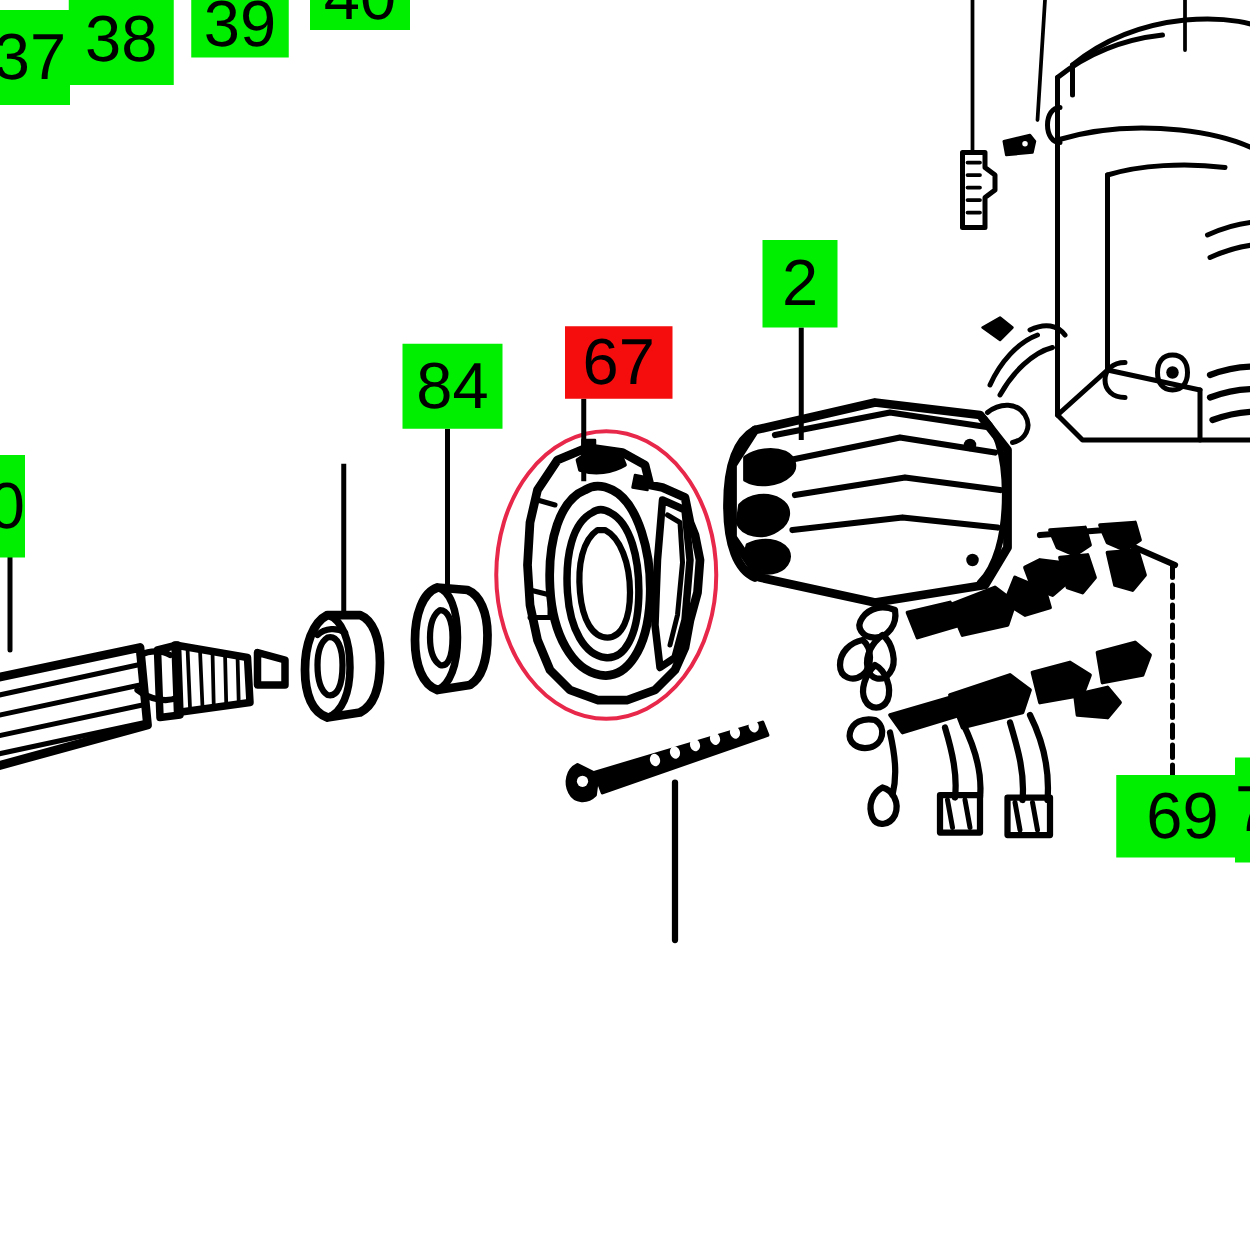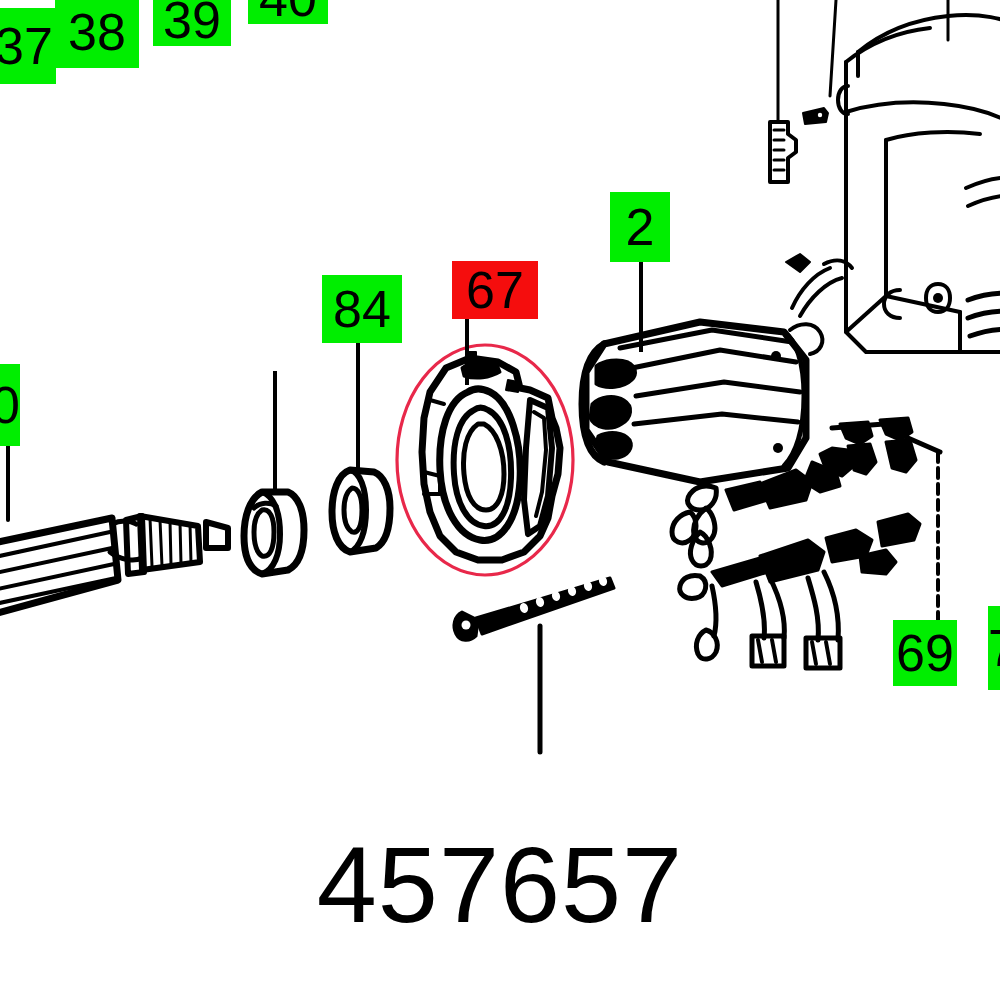--- a/index.html
+++ b/index.html
@@ -260,19 +260,18 @@
 
   <div class="callout green" style="left:-26px;top:364px;width:46px;height:82px;font-size:52px;justify-content:flex-end;">60</div>
 
 
   <div class="callout green" style="left:322px;top:275px;width:80px;height:68px;font-size:52px;">84</div>
 
   <div class="callout red" style="left:424px;top:261px;width:86px;height:58px;font-size:52px;margin-left:28px;">67</div>
 
   <div class="callout green" style="left:610px;top:192px;width:60px;height:70px;font-size:52px;">2</div>
 
-  <div class="callout green" style="left:893px;top:620px;width:64px;height:66px;font-size:52px;">69</div>
+  <div class="callout green" style="left:893px;top:620px;width:106px;height:66px;font-size:52px;">69</div>
 
   <div class="callout green" style="left:988px;top:606px;width:40px;height:84px;font-size:52px;justify-content:flex-start;">70</div>
 
-  <div id="partnumber">457657</div>
 
 </div>
 
 </body></html>

